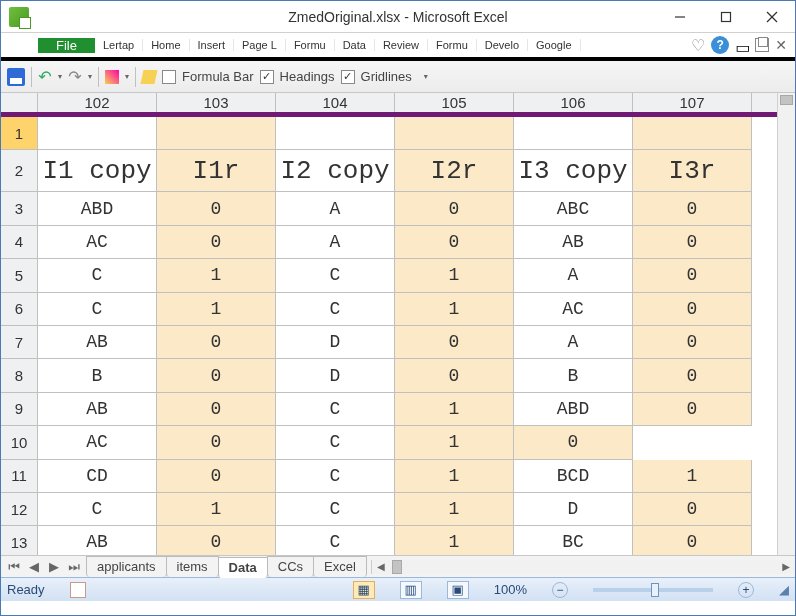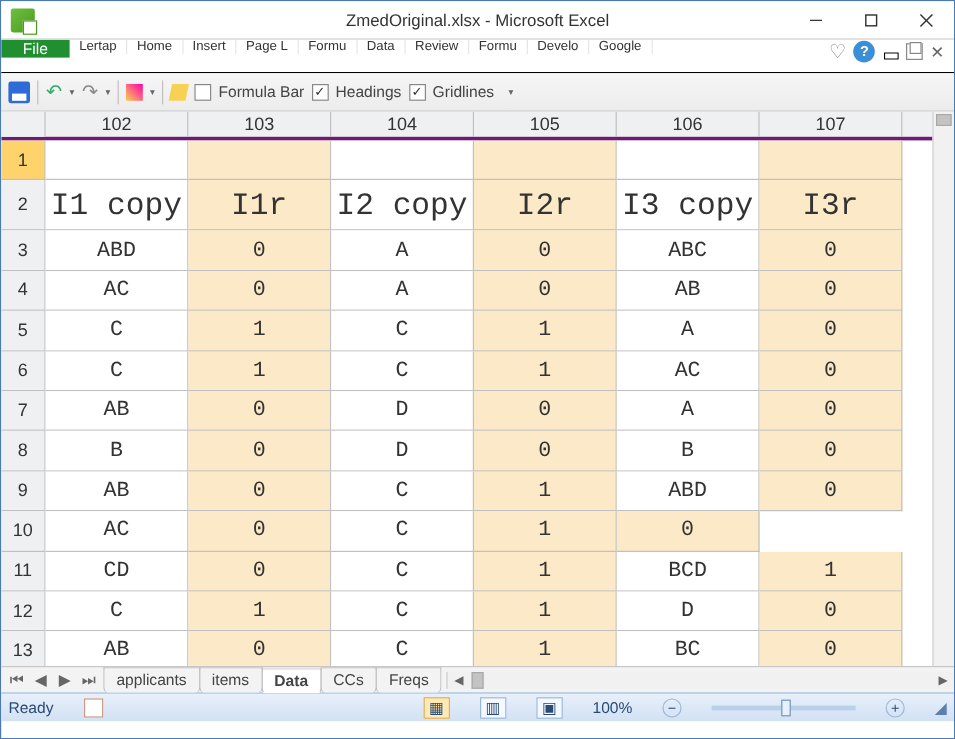--- a/index.html
+++ b/index.html
@@ -8,42 +8,42 @@
   
   .titlebar { height: 32px; background: #fff; display: flex; align-items: center; border-bottom: 1px solid #d0d0d0; position: relative; }
   .excel-icon { width: 20px; height: 20px; background: linear-gradient(135deg,#6fbf3f,#4a9b1f); margin-left: 8px; border-radius: 2px; position: relative; }
   .excel-icon::after { content: ""; position: absolute; right: -2px; bottom: -2px; width: 10px; height: 10px; background: #fff; border: 1px solid #4a9b1f; }
   .title-text { position: absolute; left: 50%; transform: translateX(-50%); font-size: 14px; color: #333; }
   .win-btns { position: absolute; right: 0; display: flex; }
   .win-btn { width: 46px; height: 30px; display: flex; align-items: center; justify-content: center; font-size: 14px; color: #333; }
   .win-btn svg { stroke: #333; }
 
   
-  .ribbon-tabs { height: 28px; background: #fff; display: flex; align-items: flex-start; border-bottom: 1px solid #000000; }
+  .ribbon-tabs { height: 28px; background: #fff; display: flex; align-items: center; border-bottom: 4px solid #000000; padding-left: 37px; }
   .file-tab { background: #1f8f2f; color: #fff; padding: 0 18px; display: flex; align-items: center; font-size: 13px; }
   .tab { padding: 0 8px; display: flex; align-items: center; font-size: 11px; color: #333; border-right: 1px solid #e6e6e6; }
   .tab-icons { margin-left: auto; display: flex; align-items: center; gap: 6px; padding-right: 8px; }
   .help-circ { width: 18px; height: 18px; background: #3a8fd6; border-radius: 50%; color: #fff; display: flex; align-items: center; justify-content: center; font-size: 12px; font-weight: bold; }
   .tiny-icon { width: 14px; height: 14px; border: 1px solid #888; }
 
   
   .qat { height: 32px; background: linear-gradient(#f6f6f6,#ececec); border-bottom: 1px solid #c7c7c7; display: flex; align-items: center; padding: 0 6px; gap: 6px; font-size: 13px; color: #444; }
   .save-ic { width: 18px; height: 18px; background: #2e6bd6; border-radius: 2px; position: relative; }
   .save-ic::after { content:""; position:absolute; bottom:2px; left:3px; right:3px; height:6px; background:#fff; }
   .arrow-ic { width: 14px; height: 14px; display: inline-flex; align-items: center; justify-content: center; color:#3a6; font-size:16px; }
   .arrow-ic.redo { color:#888; }
   .dropdown-ic { font-size: 8px; color: #666; }
   .paint-ic { width: 14px; height: 14px; background: linear-gradient(45deg,#f7d154,#f0a); }
   .eraser-ic { width: 14px; height: 14px; background: #f7d154; transform: skewX(-12deg); }
   .checkbox { width: 14px; height: 14px; border: 1px solid #888; background: #fff; display: inline-flex; align-items: center; justify-content: center; font-size: 11px; color: #333; }
   .sep { width: 1px; height: 20px; background: #c0c0c0; }
 
   
   .grid-wrap { position: relative; height: 462px; overflow: hidden; }
-  .col-headers { display: flex; height: 24px; background: #eef0f2; border-bottom: 3px solid #701a75; }
+  .col-headers { display: flex; height: 24px; background: #eef0f2; border-bottom: 5px solid #701a75; }
   .corner { width: 37px; border-right: 1px solid #c0c0c0; background: #eef0f2; }
   .col-h { width: 119px; border-right: 1px solid #c0c0c0; display: flex; align-items: center; justify-content: center; font-size: 15px; color: #333; }
   .row { display: flex; height: 33.4px; width: 100%; }
   .row-h { width: 37px; border-right: 1px solid #c0c0c0; border-bottom: 1px solid #c0c0c0; background: #eef0f2; display: flex; align-items: center; justify-content: center; font-size: 15px; color: #333; }
   .row-h.sel { background: #ffd36b; }
   .cell { width: 119px; border-right: 1px solid #c0c0c0; border-bottom: 1px solid #c0c0c0; display: flex; align-items: center; justify-content: center; font-family: "Courier New", monospace; font-size: 18px; background: #fff; color: #333; }
   .cell.hl { background: #fce9c7; }
   .row.header-row { height: 42px; }
   .row.header-row .cell { font-size: 26px; }
   .vscroll { position: absolute; right: 0; top: 0; width: 18px; bottom: 0; background: #f1f1f1; border-left: 1px solid #d0d0d0; }
@@ -283,21 +283,21 @@
     <div class="nav-btn">⏮</div>
     <div class="nav-btn">◀</div>
     <div class="nav-btn">▶</div>
     <div class="nav-btn">⏭</div>
   </div>
   <div id="sheet-tabs-holder" style="display:flex;">
       <div class="sheet-tab">applicants</div>
       <div class="sheet-tab">items</div>
       <div class="sheet-tab active">Data</div>
       <div class="sheet-tab">CCs</div>
-      <div class="sheet-tab">Freqs</div>
+      <div class="sheet-tab">Excel</div>
     </div>
   <div class="hscroll">
     <div class="lbtn">◀</div>
     <div class="thumb"></div>
     <div style="flex:1"></div>
     <div class="rbtn">▶</div>
   </div>
 </div>
 
 <div class="status">

